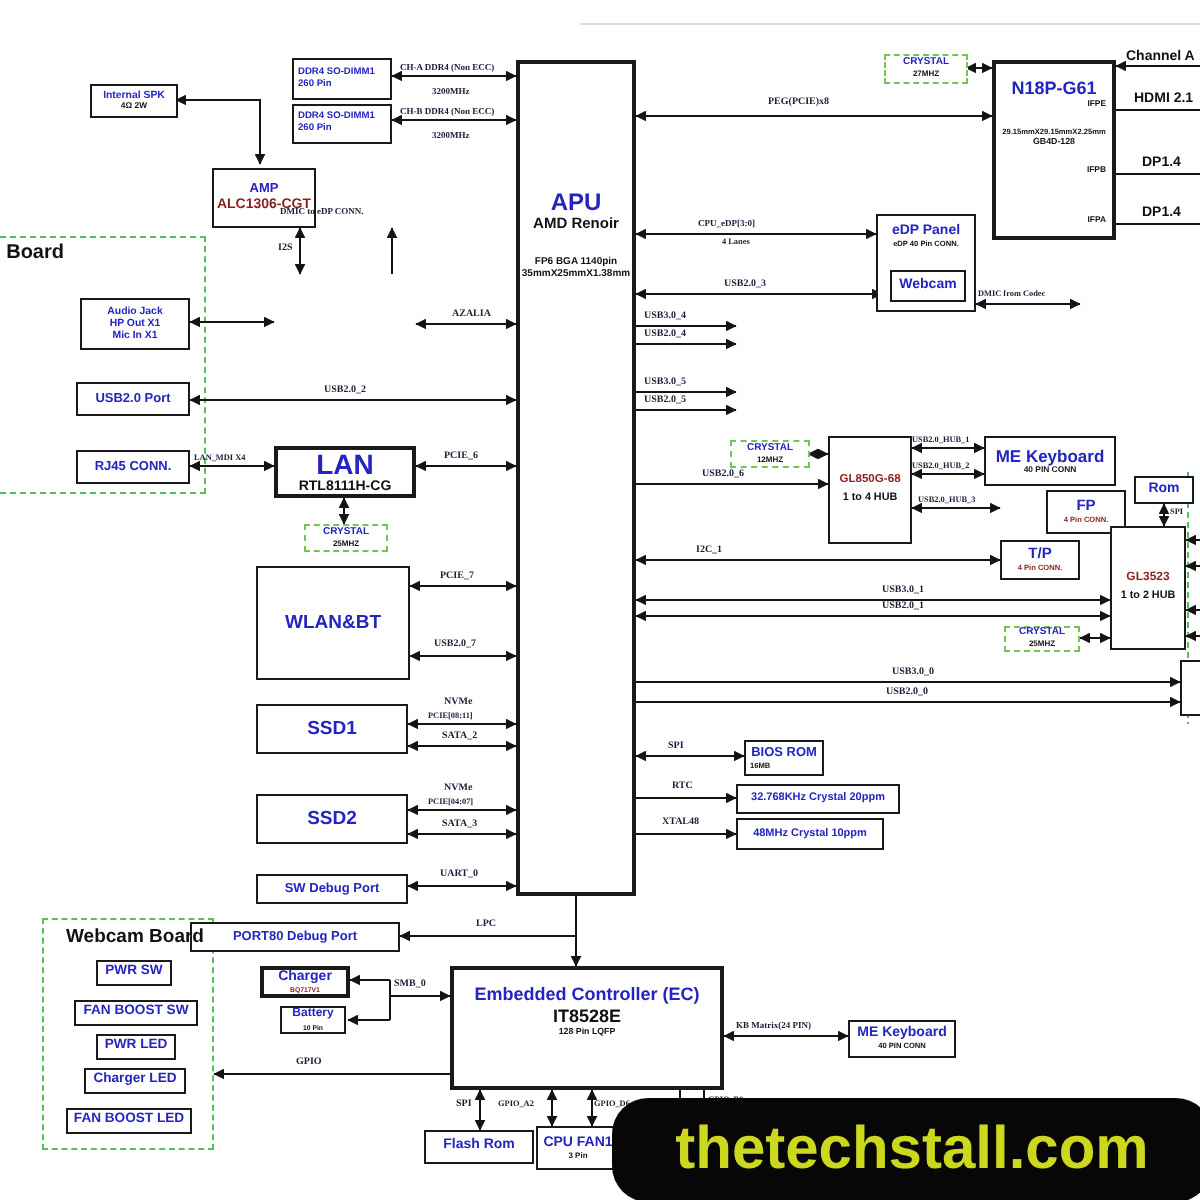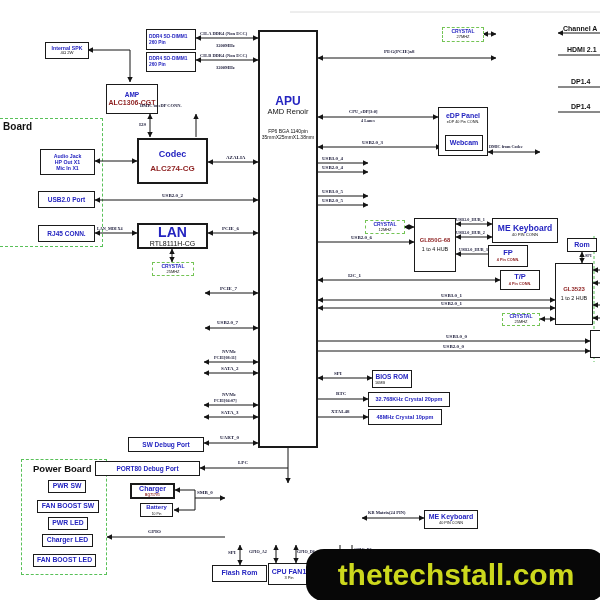--- a/index.html
+++ b/index.html
@@ -18,21 +18,21 @@
   .med{border-width:1.6px}
   .dashg{position:absolute;border:1.2px dashed #58c058;z-index:0;background:transparent}
   .crys{border:1.2px dashed #74c455}
   .net{position:absolute;z-index:3;font-family:"Liberation Serif",serif;font-weight:bold;
        font-size:5px;color:#1c1c3a;white-space:nowrap}
   .n4{font-size:4.2px}
   .n45{font-size:4.5px}
   .out{position:absolute;z-index:3;font-weight:bold;font-size:7px;color:#111;white-space:nowrap}
   .bt{color:#2424c0;font-weight:bold}
   .rt{color:#8d1f1f;font-weight:bold}
-  .kt{color:#111;font-weight:normal}
+  .kt{color:#111;font-weight:bold}
   .ttl{position:absolute;z-index:3;font-weight:bold;color:#111;white-space:nowrap}
   .wm{position:absolute;z-index:5;background:#070707;border-radius:18px;display:flex;
       align-items:center;justify-content:center}
   .wm span{color:#ccd81d;font-weight:bold;font-size:30px;white-space:nowrap}
 </style>
 </head>
 <body>
 
 <div id="stage">
 
@@ -105,21 +105,21 @@
     <path class="w da" d="M240,545 V565"></path>
     <path class="w da" d="M276,545 V563"></path>
     <path class="w da" d="M296,545 V563"></path>
     <path class="w" d="M340,545 V558"></path>
     <path class="w" d="M352,545 V558"></path>
   </svg>
 
   <div class="dashg" style="left:-40px;top:118px;width:143px;height:129px"></div>
   <div class="ttl" style="left:-28px;top:121px;font-size:10px">Audio Board</div>
   <div class="dashg" style="left:21px;top:459px;width:86px;height:116px"></div>
-  <div class="ttl" style="left:33px;top:463px;font-size:9.5px">Power Board</div>
+  <div class="ttl" style="left:33px;top:463px;font-size:9.5px">Webcam Board</div>
 
   <div class="blk" style="left:45px;top:42px;width:44px;height:17px">
     <div class="bt" style="font-size:5.2px">Internal SPK</div>
     <div class="kt" style="font-size:4.2px">4Ω 2W</div>
   </div>
   <div class="blk" style="left:146px;top:29px;width:50px;height:21px;align-items:flex-start;padding-left:2px;text-align:left">
     <div class="bt" style="font-size:4.8px">DDR4 SO-DIMM1</div>
     <div class="bt" style="font-size:4.8px">260 Pin</div>
   </div>
   <div class="blk" style="left:146px;top:52px;width:50px;height:20px;align-items:flex-start;padding-left:2px;text-align:left">
@@ -136,51 +136,64 @@
     <div class="bt" style="font-size:5.2px">HP Out X1</div>
     <div class="bt" style="font-size:5.2px">Mic In X1</div>
   </div>
   <div class="blk" style="left:38px;top:191px;width:57px;height:17px">
     <div class="bt" style="font-size:6.5px">USB2.0 Port</div>
   </div>
   <div class="blk" style="left:38px;top:225px;width:57px;height:17px">
     <div class="bt" style="font-size:6.5px">RJ45 CONN.</div>
   </div>
 
-  <div class="blk thick" style="left:137px;top:138px;width:71px;height:46px">
-    <div class="bt" style="font-size:9px">Codec</div>
-    <div class="rt" style="font-size:8px;margin-top:4px">ALC274-CG</div>
-  </div>
   <div class="blk thick" style="left:137px;top:223px;width:71px;height:26px">
     <div class="bt" style="font-size:14px">LAN</div>
     <div class="kt" style="font-size:7px">RTL8111H-CG</div>
   </div>
   <div class="blk crys" style="left:152px;top:262px;width:42px;height:14px">
     <div class="bt" style="font-size:5px">CRYSTAL</div>
     <div class="kt" style="font-size:4px">25MHZ</div>
   </div>
 
+  <div class="blk med" style="left:128px;top:283px;width:77px;height:57px">
+    <div class="bt" style="font-size:9.5px">WLAN&amp;BT</div>
+  </div>
+  <div class="blk med" style="left:128px;top:352px;width:76px;height:25px">
+    <div class="bt" style="font-size:9.5px">SSD1</div>
+  </div>
+  <div class="blk med" style="left:128px;top:397px;width:76px;height:25px">
+    <div class="bt" style="font-size:9.5px">SSD2</div>
+  </div>
   <div class="blk" style="left:128px;top:437px;width:76px;height:15px">
     <div class="bt" style="font-size:6.5px">SW Debug Port</div>
   </div>
   <div class="blk" style="left:95px;top:461px;width:105px;height:15px">
     <div class="bt" style="font-size:6.5px">PORT80 Debug Port</div>
   </div>
 
   <div class="blk thick" style="left:258px;top:30px;width:60px;height:418px;justify-content:flex-start;padding-top:62px">
     <div class="bt" style="font-size:12px">APU</div>
     <div class="kt" style="font-size:7.5px">AMD Renoir</div>
     <div class="kt" style="font-size:5px;margin-top:12px">FP6 BGA 1140pin</div>
     <div class="kt" style="font-size:5px">35mmX25mmX1.38mm</div>
   </div>
 
   <div class="blk crys" style="left:442px;top:27px;width:42px;height:15px">
     <div class="bt" style="font-size:5px">CRYSTAL</div>
     <div class="kt" style="font-size:4px">27MHZ</div>
   </div>
+  <div class="blk thick" style="left:496px;top:30px;width:62px;height:90px;justify-content:flex-start;padding-top:7px">
+    <div class="bt" style="font-size:9px">N18P-G61</div>
+    <div class="kt" style="font-size:3.8px;margin-top:14px">29.15mmX29.15mmX2.25mm</div>
+    <div class="kt" style="font-size:4.4px">GB4D-128</div>
+    <div class="kt" style="position:absolute;right:3px;top:18px;font-size:4.2px">IFPE</div>
+    <div class="kt" style="position:absolute;right:3px;top:51px;font-size:4.2px">IFPB</div>
+    <div class="kt" style="position:absolute;right:3px;top:76px;font-size:4.2px">IFPA</div>
+  </div>
 
   <div class="blk" style="left:438px;top:107px;width:50px;height:49px;justify-content:flex-start;padding-top:4px">
     <div class="bt" style="font-size:7px">eDP Panel</div>
     <div class="kt" style="font-size:3.8px">eDP 40 Pin CONN.</div>
   </div>
   <div class="blk" style="left:445px;top:135px;width:38px;height:16px">
     <div class="bt" style="font-size:7px">Webcam</div>
   </div>
 
   <div class="blk crys" style="left:365px;top:220px;width:40px;height:14px">
@@ -188,21 +201,21 @@
     <div class="kt" style="font-size:4px">12MHZ</div>
   </div>
   <div class="blk med" style="left:414px;top:218px;width:42px;height:54px">
     <div class="rt" style="font-size:5.8px">GL850G-68</div>
     <div class="kt" style="font-size:5.4px;margin-top:2px">1 to 4 HUB</div>
   </div>
   <div class="blk" style="left:492px;top:218px;width:66px;height:25px">
     <div class="bt" style="font-size:8.5px">ME Keyboard</div>
     <div class="kt" style="font-size:4.2px">40 PIN CONN</div>
   </div>
-  <div class="blk" style="left:488px;top:245px;width:40px;height:22px">
+  <div class="blk" style="left:523px;top:245px;width:40px;height:22px">
     <div class="bt" style="font-size:7.5px">FP</div>
     <div class="rt" style="font-size:3.8px">4 Pin CONN.</div>
   </div>
   <div class="blk" style="left:500px;top:270px;width:40px;height:20px">
     <div class="bt" style="font-size:7.5px">T/P</div>
     <div class="rt" style="font-size:3.8px">4 Pin CONN.</div>
   </div>
   <div class="blk" style="left:567px;top:238px;width:30px;height:14px">
     <div class="bt" style="font-size:7px">Rom</div>
   </div>
@@ -220,20 +233,25 @@
     <div class="bt" style="font-size:6.5px">BIOS ROM</div>
     <div class="kt" style="font-size:3.8px;align-self:flex-start;padding-left:2px">16MB</div>
   </div>
   <div class="blk" style="left:368px;top:392px;width:82px;height:15px">
     <div class="bt" style="font-size:5.5px">32.768KHz Crystal 20ppm</div>
   </div>
   <div class="blk" style="left:368px;top:409px;width:74px;height:16px">
     <div class="bt" style="font-size:5.5px">48MHz Crystal 10ppm</div>
   </div>
 
+  <div class="blk thick" style="left:225px;top:483px;width:137px;height:62px;justify-content:flex-start;padding-top:7px">
+    <div class="bt" style="font-size:9px">Embedded Controller (EC)</div>
+    <div class="kt" style="font-size:9px">IT8528E</div>
+    <div class="kt" style="font-size:4.4px">128 Pin LQFP</div>
+  </div>
   <div class="blk" style="left:424px;top:510px;width:54px;height:19px">
     <div class="bt" style="font-size:7px">ME Keyboard</div>
     <div class="kt" style="font-size:3.8px">40 PIN CONN</div>
   </div>
   <div class="blk" style="left:212px;top:565px;width:55px;height:17px">
     <div class="bt" style="font-size:7px">Flash Rom</div>
   </div>
   <div class="blk" style="left:268px;top:563px;width:42px;height:22px">
     <div class="bt" style="font-size:7px">CPU FAN1</div>
     <div class="kt" style="font-size:4px">3 Pin</div>

